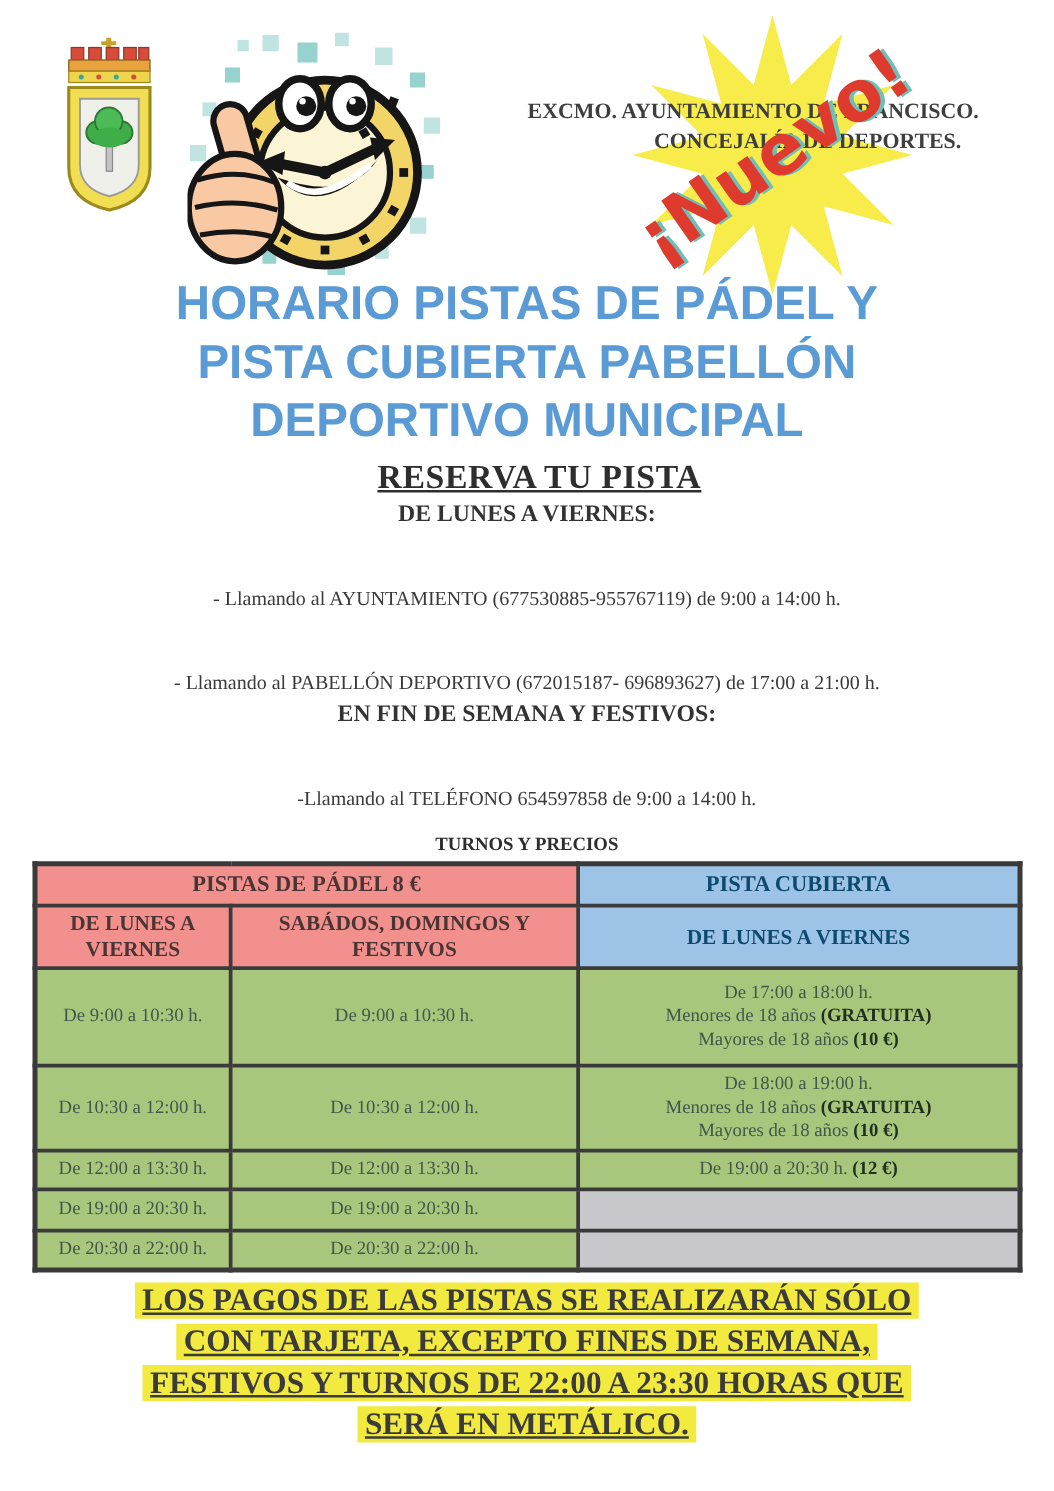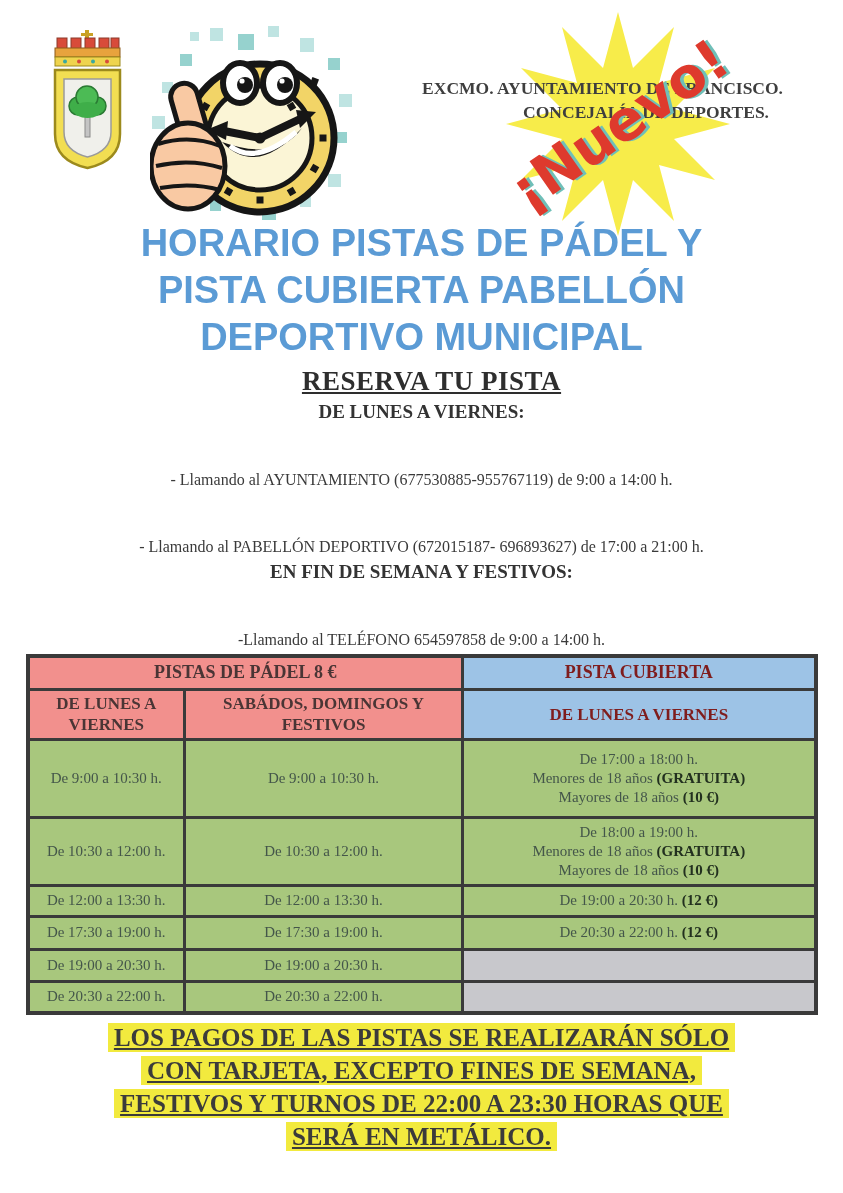--- a/index.html
+++ b/index.html
@@ -36,21 +36,21 @@
 
   
   .caption{margin-top:18px;text-align:center;font-weight:bold;font-size:15px;color:#2E2E2E;}
   table.schedule{margin:4px auto 0;width:788px;border-collapse:collapse;
         border:4px solid var(--border);table-layout:fixed;}
   table.schedule col.c1{width:157px;} table.schedule col.c2{width:278px;} table.schedule col.c3{width:353px;}
   table.schedule th,table.schedule td{border:3px solid var(--border);text-align:center;vertical-align:middle;}
   thead tr.gh{height:33px;} thead tr.ch{height:50px;}
   thead th{font-weight:bold;color:#4A3535;}
   th.pink{background:var(--pink);font-size:18px;}
-  th.blue{background:var(--blue);font-size:18px;color:#7f1d1d;}
+  th.blue{background:var(--blue);font-size:18px;color:#0c4a6e;}
   tr.ch th.pink,tr.ch th.blue{font-size:17px;line-height:21px;}
   td.green{background:var(--green);font-size:15px;color:#44564A;}
   td.gray{background:var(--gray);}
   td.multi{line-height:19px;padding:4px 2px;}
   td.multi b{color:#22301F;}
   tbody tr:nth-child(1){height:78px;}
   tbody tr:nth-child(2){height:62px;}
   tbody tr:nth-child(3){height:31px;}
   tbody tr:nth-child(4){height:33px;}
   tbody tr:nth-child(5){height:32px;}
@@ -176,20 +176,21 @@
     <div>DEPORTIVO MUNICIPAL</div>
   </div>
 
   <div class="reserva-heading">RESERVA  TU PISTA</div>
   <div class="sub-heading">DE LUNES A VIERNES:</div>
   <div class="phone-line">- Llamando al AYUNTAMIENTO (677530885-955767119) de 9:00 a 14:00 h.</div>
   <div class="phone-line">- Llamando al PABELLÓN DEPORTIVO (672015187- 696893627) de 17:00 a 21:00 h.</div>
   <div class="sub-heading">EN FIN DE SEMANA Y FESTIVOS:</div>
   <div class="phone-line">-Llamando al TELÉFONO 654597858 de 9:00 a 14:00 h.</div>
 
+  <div class="caption">TURNOS Y PRECIOS</div>
   <table class="schedule">
     <colgroup>
         <col class="c1">
         <col class="c2">
         <col class="c3">
       </colgroup>
     <thead>
       <tr class="gh">
         <th class="pink" colspan="2">PISTAS DE PÁDEL  8 €</th>
         <th class="blue">PISTA CUBIERTA</th>
@@ -220,27 +221,20 @@
           </td>
         </tr>
         <tr>
           <td class="green">De 12:00 a 13:30 h.</td>
           <td class="green">De 12:00 a 13:30 h.</td>
           <td class="green multi">
             <div class="cell-line"><span>De 19:00 a 20:30 h. </span><b>(12 €)</b></div>
           </td>
         </tr>
         <tr>
-          <td class="green">De 17:30 a 19:00 h.</td>
-          <td class="green">De 17:30 a 19:00 h.</td>
-          <td class="green multi">
-            <div class="cell-line"><span>De 20:30 a 22:00 h. </span><b>(12 €)</b></div>
-          </td>
-        </tr>
-        <tr>
           <td class="green">De 19:00 a 20:30 h.</td>
           <td class="green">De 19:00 a 20:30 h.</td>
           <td class="gray"></td>
         </tr>
         <tr>
           <td class="green">De 20:30 a 22:00 h.</td>
           <td class="green">De 20:30 a 22:00 h.</td>
           <td class="gray"></td>
         </tr>
       </tbody>

